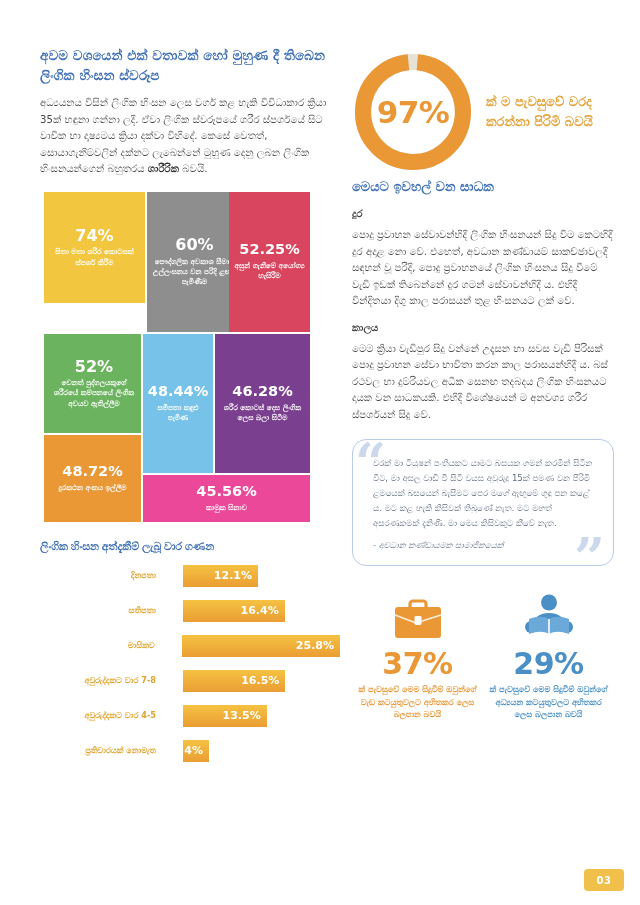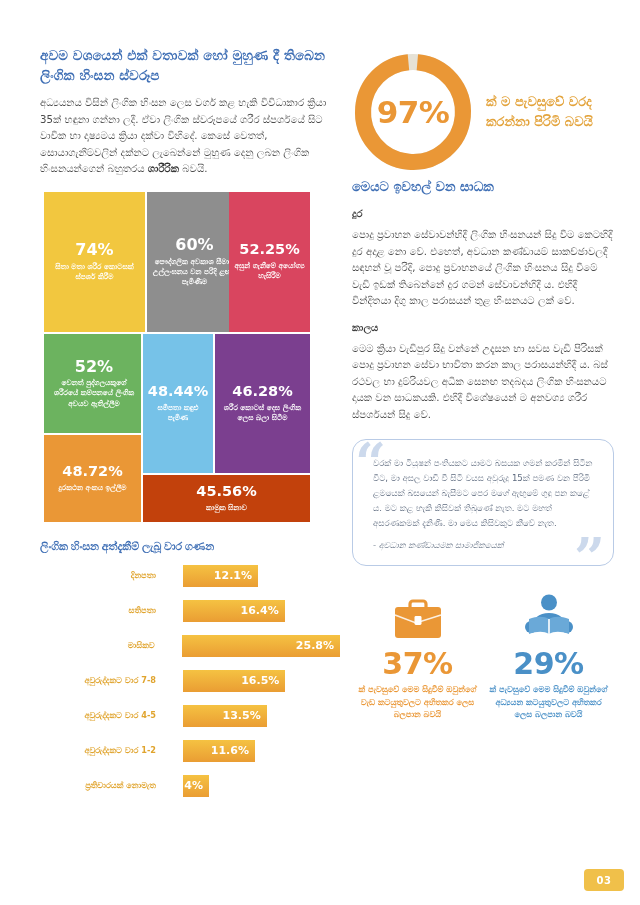--- a/index.html
+++ b/index.html
@@ -85,21 +85,21 @@
     font-weight: bold;
     line-height: 1.1;
     margin-bottom: 3px;
   }
   .tile .cap {
     font-size: 7.3px;
     line-height: 1.38;
     font-weight: bold;
   }
   .tile.small .pct { font-size: 14.5px; }
-  .t1 { left:0;     top:0;    width:101px; height:140px; background:#f2c73f; }
+  .t1 { left:0;     top:0;    width:101px; height:111px; background:#f2c73f; }
   .t2 { left:103px; top:0;    width: 95px; height:140px; background:#8e8e8e; }
   .t3 { left:185px; top:0;    width: 81px; height:140px; background:#d9455f; }
   .t4 { left:0;     top:142px; width: 97px; height: 99px; background:#6cb35f; }
   .t5 { left: 99px; top:142px; width: 70px; height:139px; background:#76c2e8; }
   .t6 { left:171px; top:142px; width: 95px; height:139px; background:#7b3f8f; }
   .t7 { left:0;     top:243px; width: 97px; height: 87px; background:#ea9736; }
   .t8 { left: 99px; top:283px; width:167px; height: 47px; background:#dc4b38; }
   .t8 .cap, .t5 .cap { font-size: 7.3px; }
 
   
@@ -275,21 +275,21 @@
         <span class="cap">සමීපතා කඳුළු පැමිණ</span>
       </div>
       <div class="tile t6 small" style="background: rgb(123, 63, 143);">
         <span class="pct">46.28%</span>
         <span class="cap">ශරීර කොටස් දෙස ලිංගික ලෙස බලා සිටීම</span>
       </div>
       <div class="tile t7 small" style="background: rgb(234, 151, 54);">
         <span class="pct">48.72%</span>
         <span class="cap">දුරකථන අංකය ඉල්ලීම</span>
       </div>
-      <div class="tile t8 small" style="background: #c2410c;">
+      <div class="tile t8 small" style="background: #ec4899;">
         <span class="pct">45.56%</span>
         <span class="cap">කාමුක සිනාව</span>
       </div>
     </div>
 
     <div class="bar-title">ලිංගික හිංසන අත්දැකීම් ලැබූ වාර ගණන</div>
     <div class="bars" id="bars">
         <div class="bar-row">
           <div class="bar-label">දිනපතා</div>
           <div class="bar" style="width: 75.0388px;">
@@ -311,26 +311,20 @@
         <div class="bar-row">
           <div class="bar-label">අවුරුද්දකට වාර 7-8</div>
           <div class="bar" style="width: 102.326px;">
             <span>16.5%</span>
           </div>
         </div>
         <div class="bar-row">
           <div class="bar-label">අවුරුද්දකට වාර 4-5</div>
           <div class="bar" style="width: 83.7209px;">
             <span>13.5%</span>
-          </div>
-        </div>
-        <div class="bar-row">
-          <div class="bar-label">අවුරුද්දකට වාර 1-2</div>
-          <div class="bar" style="width: 71.938px;">
-            <span>11.6%</span>
           </div>
         </div>
         <div class="bar-row">
           <div class="bar-label">ප්‍රතිචාරයක් නොමැත</div>
           <div class="bar" style="width: 26px;">
             <span>4%</span>
           </div>
         </div>
       </div>
 

